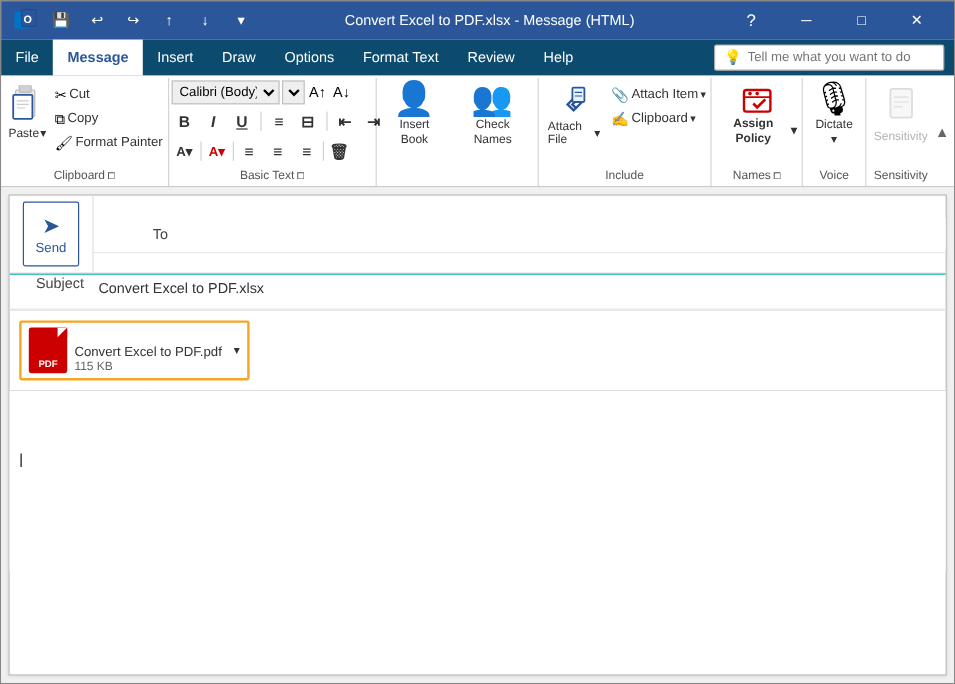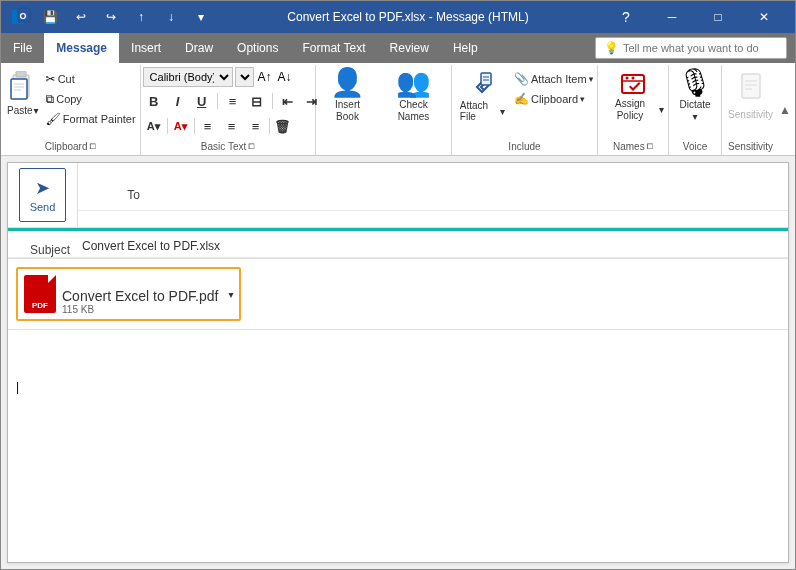--- a/index.html
+++ b/index.html
@@ -18,21 +18,21 @@
     .title-bar-left { display: flex; align-items: center; gap: 6px; }
     .title-bar-title { font-size: 12px; flex: 1; text-align: center; }
     .title-bar-controls { display: flex; gap: 0; }
     .title-bar-controls span {
       width: 46px; height: 32px; display: flex; align-items: center; justify-content: center;
       font-size: 12px; cursor: pointer; color: white;
     }
     .qat-btn { width: 24px; height: 24px; display: flex; align-items: center; justify-content: center; color: white; font-size: 12px; cursor: pointer; }
 
     
-    .ribbon { background: #737373; }
+    .ribbon { background: #0c4a6e; }
     .ribbon-tab {
       padding: 0 12px; height: 30px; display: flex; align-items: center;
       color: white; font-size: 12px; cursor: pointer; position: relative;
     }
     .ribbon-tab.active {
       background: white; color: #2b579a; font-weight: 600;
     }
 
     
     .font-select { 
@@ -93,21 +93,21 @@
     .pdf-icon::before { 
       content: 'PDF'; font-size: 8px; color: white; font-weight: bold;
       background: #c00; padding: 1px 2px;
     }
     .pdf-icon-fold {
       position: absolute; top: 0; right: 0; 
       width: 0; height: 0; 
       border-left: 8px solid white; border-bottom: 8px solid #c00;
     }
     .attachment-info { display: flex; flex-direction: column; }
-    .attachment-name { font-size: 14px; color: #333; margin-top: 15px; }
+    .attachment-name { font-size: 11px; color: #333; margin-top: 15px; }
     .attachment-size { font-size: 10px; color: #666; }
     .attachment-dropdown { font-size: 10px; color: #333; margin-left: 4px; }
 
     
     .main-window { 
       width: 796px; height: 570px; display: flex; flex-direction: column;
       border: 1px solid #888; box-shadow: 0 4px 16px rgba(0,0,0,0.3);
     }
     
     .content-area { 
@@ -334,21 +334,21 @@
             </div>
           </div>
         </div>
         <div class="group-footer">
           <span>Include</span>
         </div>
       </div>
 
       <div class="group-box">
         <div class="group-btns">
-          <div style="display:flex;flex-direction:column;align-items:center;min-width:52px;height:58px;padding:3px 2px;cursor:pointer;border-radius:2px;gap:1px;">
+          <div style="display:flex;flex-direction:column;align-items:center;min-width:52px;height:58px;padding:3px 2px;cursor:pointer;border-radius:2px;gap:1px;font-weight:bold;">
             <div style="height:32px;display:flex;align-items:center;justify-content:center;">
               <svg width="26" height="26" viewBox="0 0 26 26">
                 <rect x="2" y="4" width="22" height="18" rx="2" fill="none" stroke="#c00" stroke-width="2"></rect>
                 <line x1="2" y1="10" x2="24" y2="10" stroke="#c00" stroke-width="1.5"></line>
                 <circle cx="7" cy="7" r="1.5" fill="#c00"></circle>
                 <circle cx="13" cy="7" r="1.5" fill="#c00"></circle>
                 <path d="M13 20l-4-4 1.5-1.5L13 17l6-6 1.5 1.5z" fill="#c00"></path>
               </svg>
             </div>
             <div style="display:flex;align-items:center;font-size:10px;color:#333;gap:1px;text-align:center;line-height:1.2;">
@@ -414,21 +414,21 @@
           </div>
         </div>
         <div style="display:flex;flex-direction:column;flex:1;">
           <div style="display:flex;align-items:center;border-bottom:1px solid #e8e8e8;min-height:32px;">
             <div class="field-label">To</div>
             <input type="text" class="field-input" style="">
           </div>
         </div>
       </div>
 
-      <div style="display:flex;align-items:flex-end;border-bottom:1px solid #e8e8e8;border-top:3px solid #14b8a6;min-height:30px;">
+      <div style="display:flex;align-items:flex-start;border-bottom:1px solid #e8e8e8;border-top:1px solid #14b8a6;min-height:30px;">
         <div class="field-label">Subject</div>
         <div style="flex:1;padding:4px;font-size:12px;color:#333;">Convert Excel to PDF.xlsx</div>
       </div>
 
       <div class="attachment-area" style="position:relative;">
         <div class="attachment-chip">
           <div class="pdf-icon">
             <div class="pdf-icon-fold"></div>
           </div>
           <div class="attachment-info">

